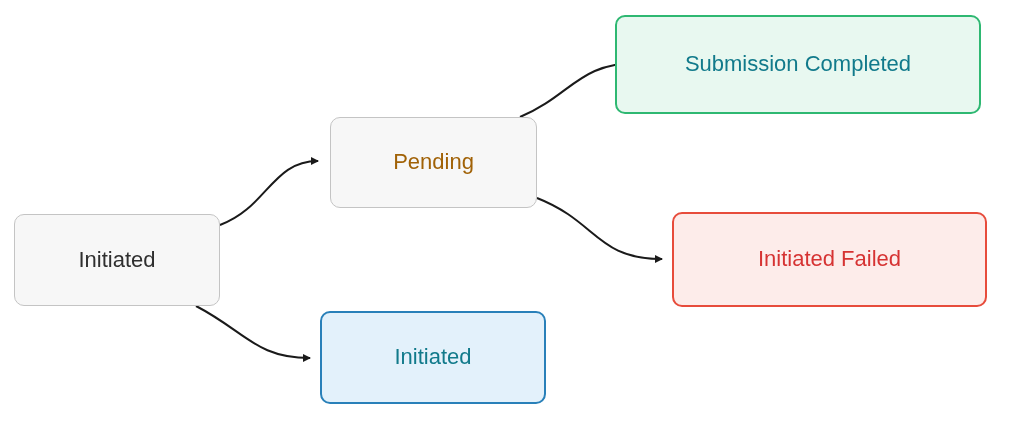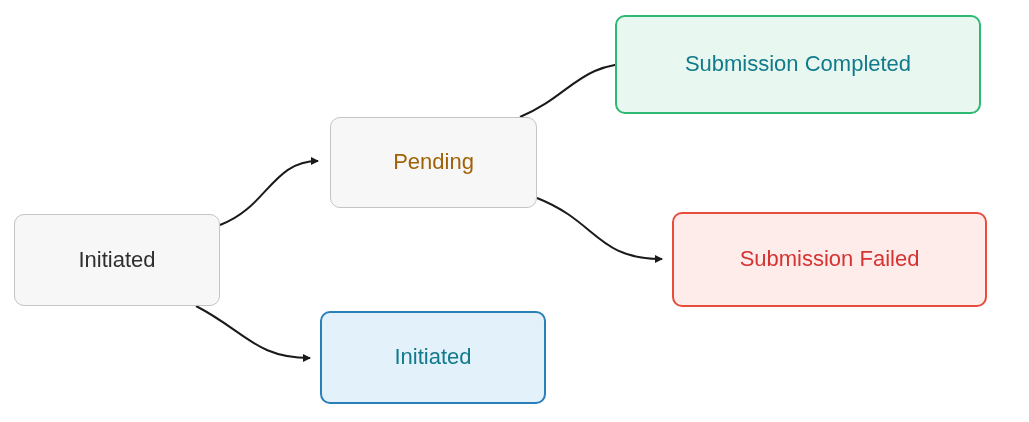--- a/index.html
+++ b/index.html
@@ -76,20 +76,20 @@
 
   <div class="node node-pending" style="background: rgb(247, 247, 247); border-color: rgb(196, 196, 196); color: #a16207;">
     <span class="node-label">Pending</span>
   </div>
 
   <div class="node colored node-submission-completed" style="background: rgb(232, 248, 240); border-color: rgb(46, 184, 114); color: rgb(17, 122, 139);">
     <span class="node-label">Submission Completed</span>
   </div>
 
   <div class="node colored node-submission-failed" style="background: rgb(253, 236, 234); border-color: rgb(231, 76, 60); color: rgb(214, 51, 51);">
-    <span class="node-label">Submission Failed</span>
+    <span class="node-label">Initiated Failed</span>
   </div>
 
   <div class="node colored node-cancelled" style="background: rgb(227, 241, 251); border-color: rgb(41, 128, 185); color: rgb(17, 122, 139);">
     <span class="node-label">Initiated</span>
   </div>
 
 </div>
 
 </body></html>

